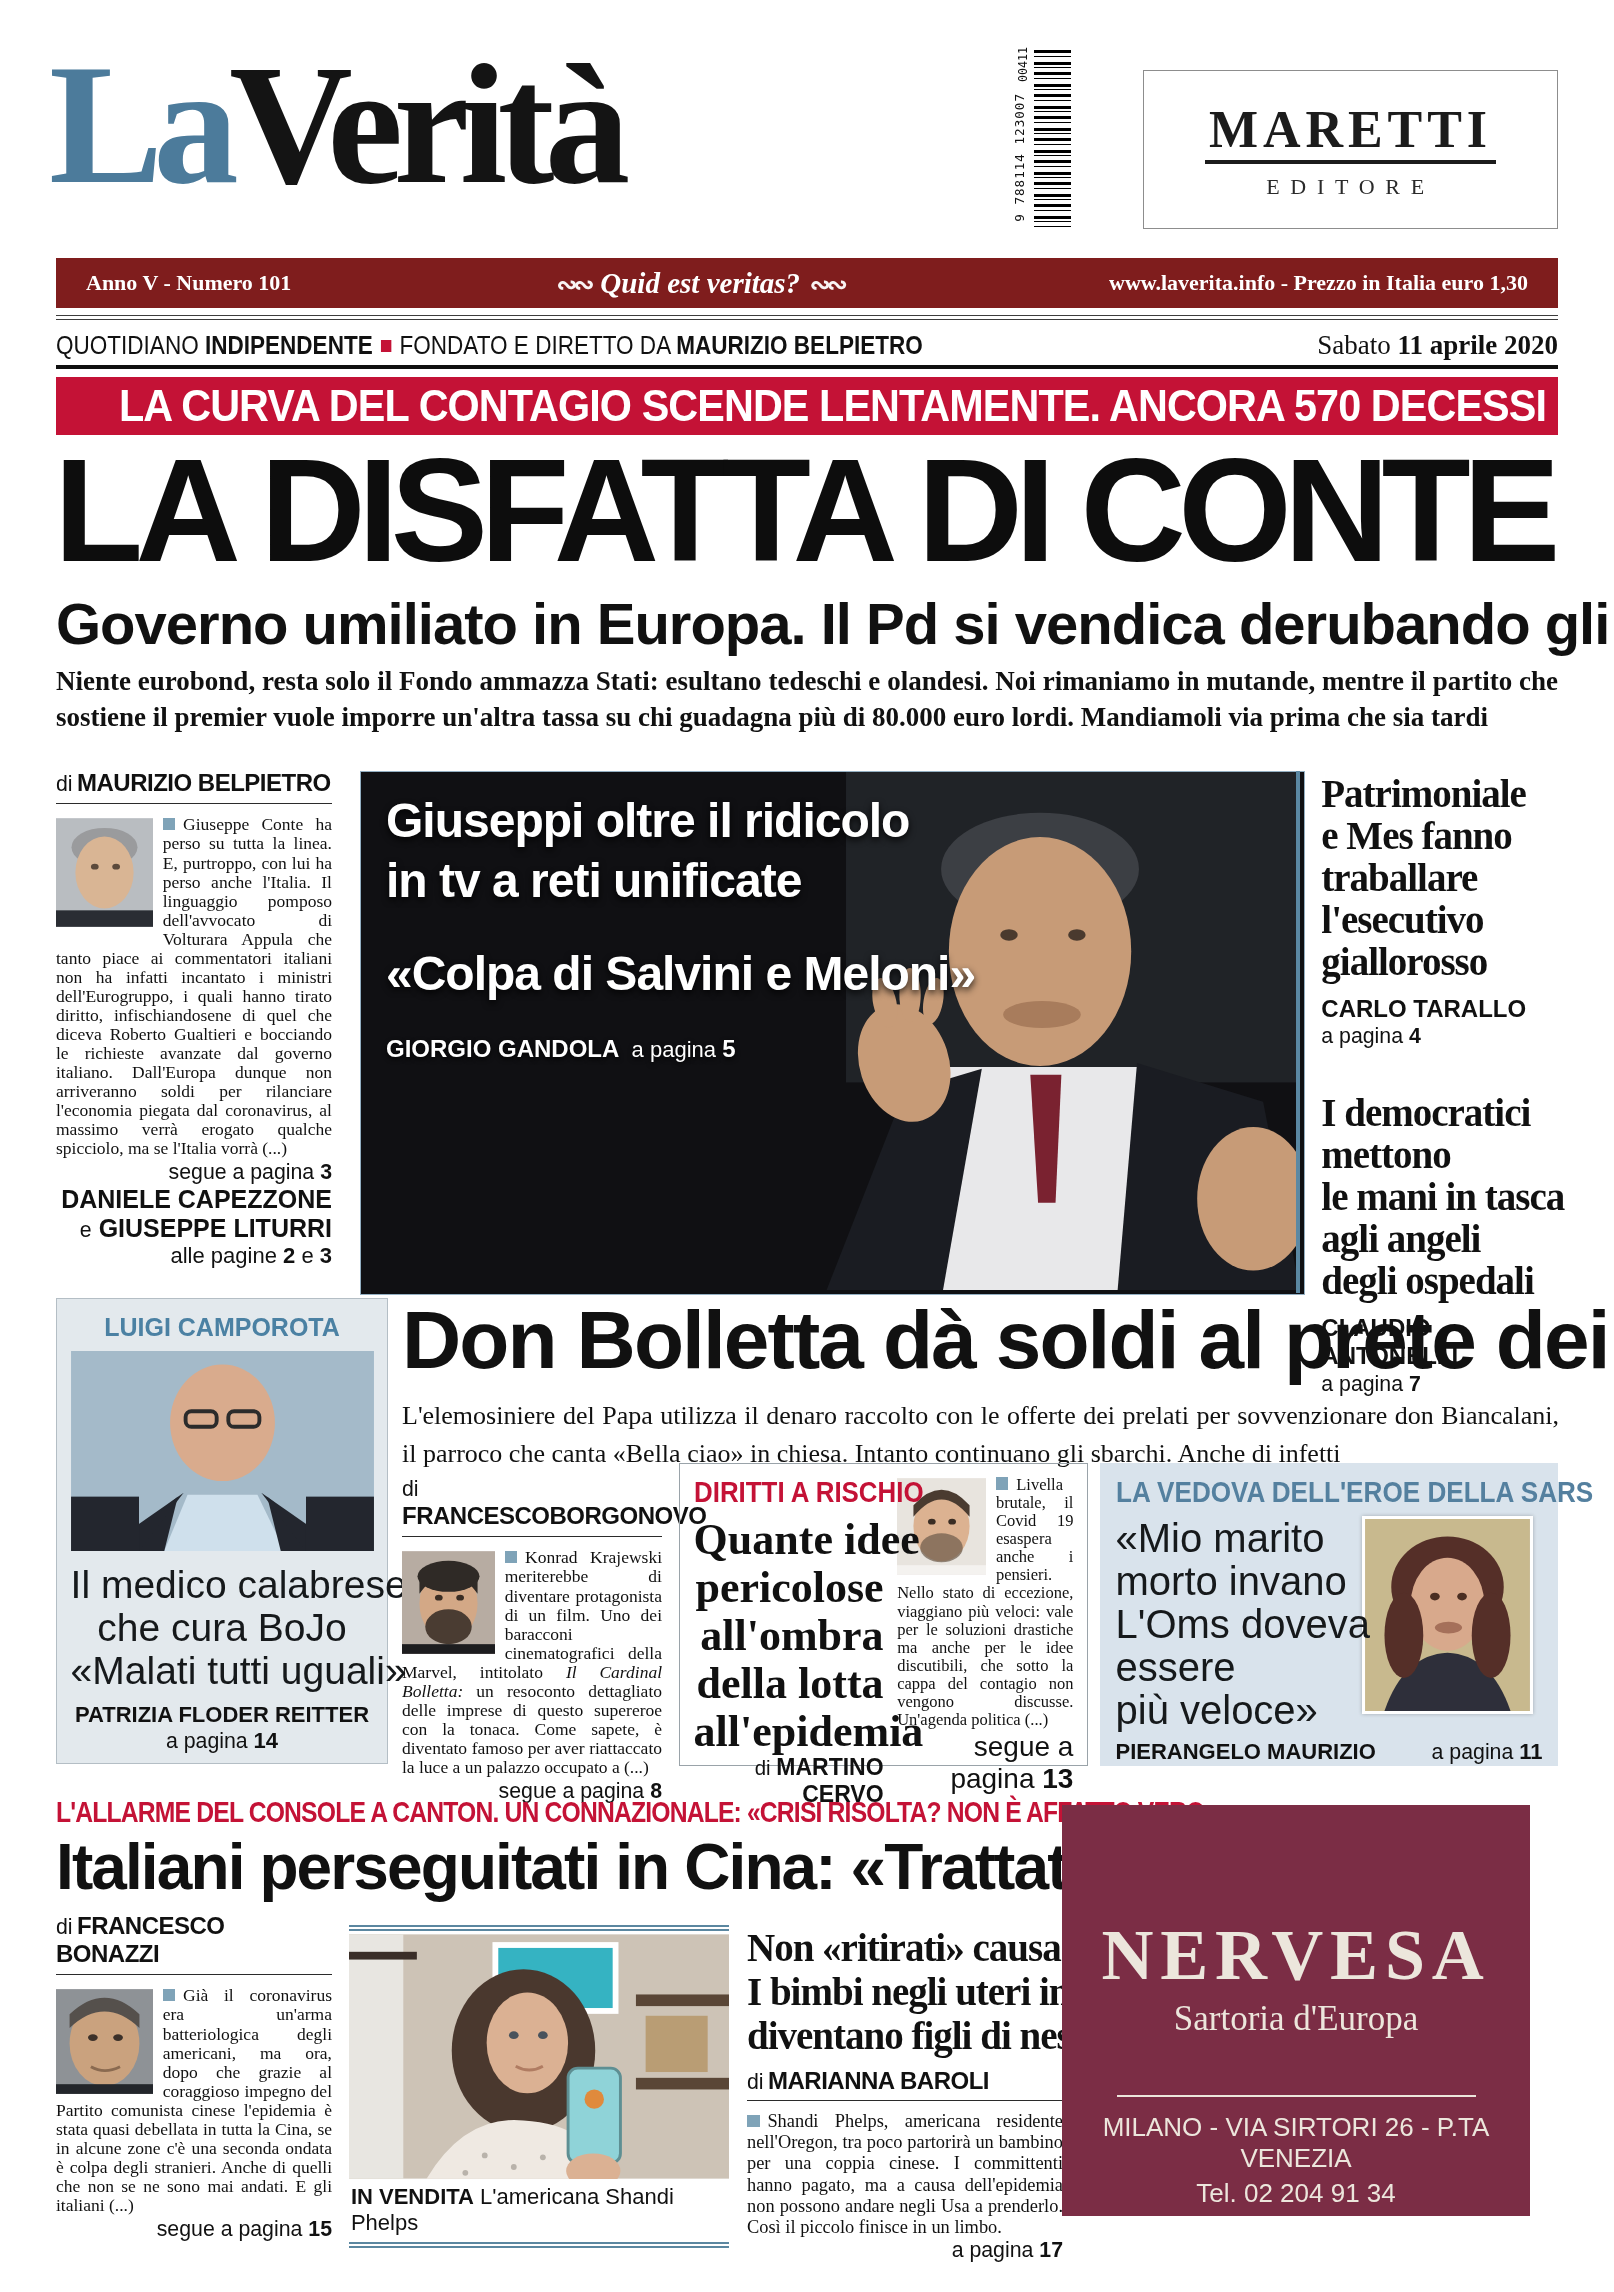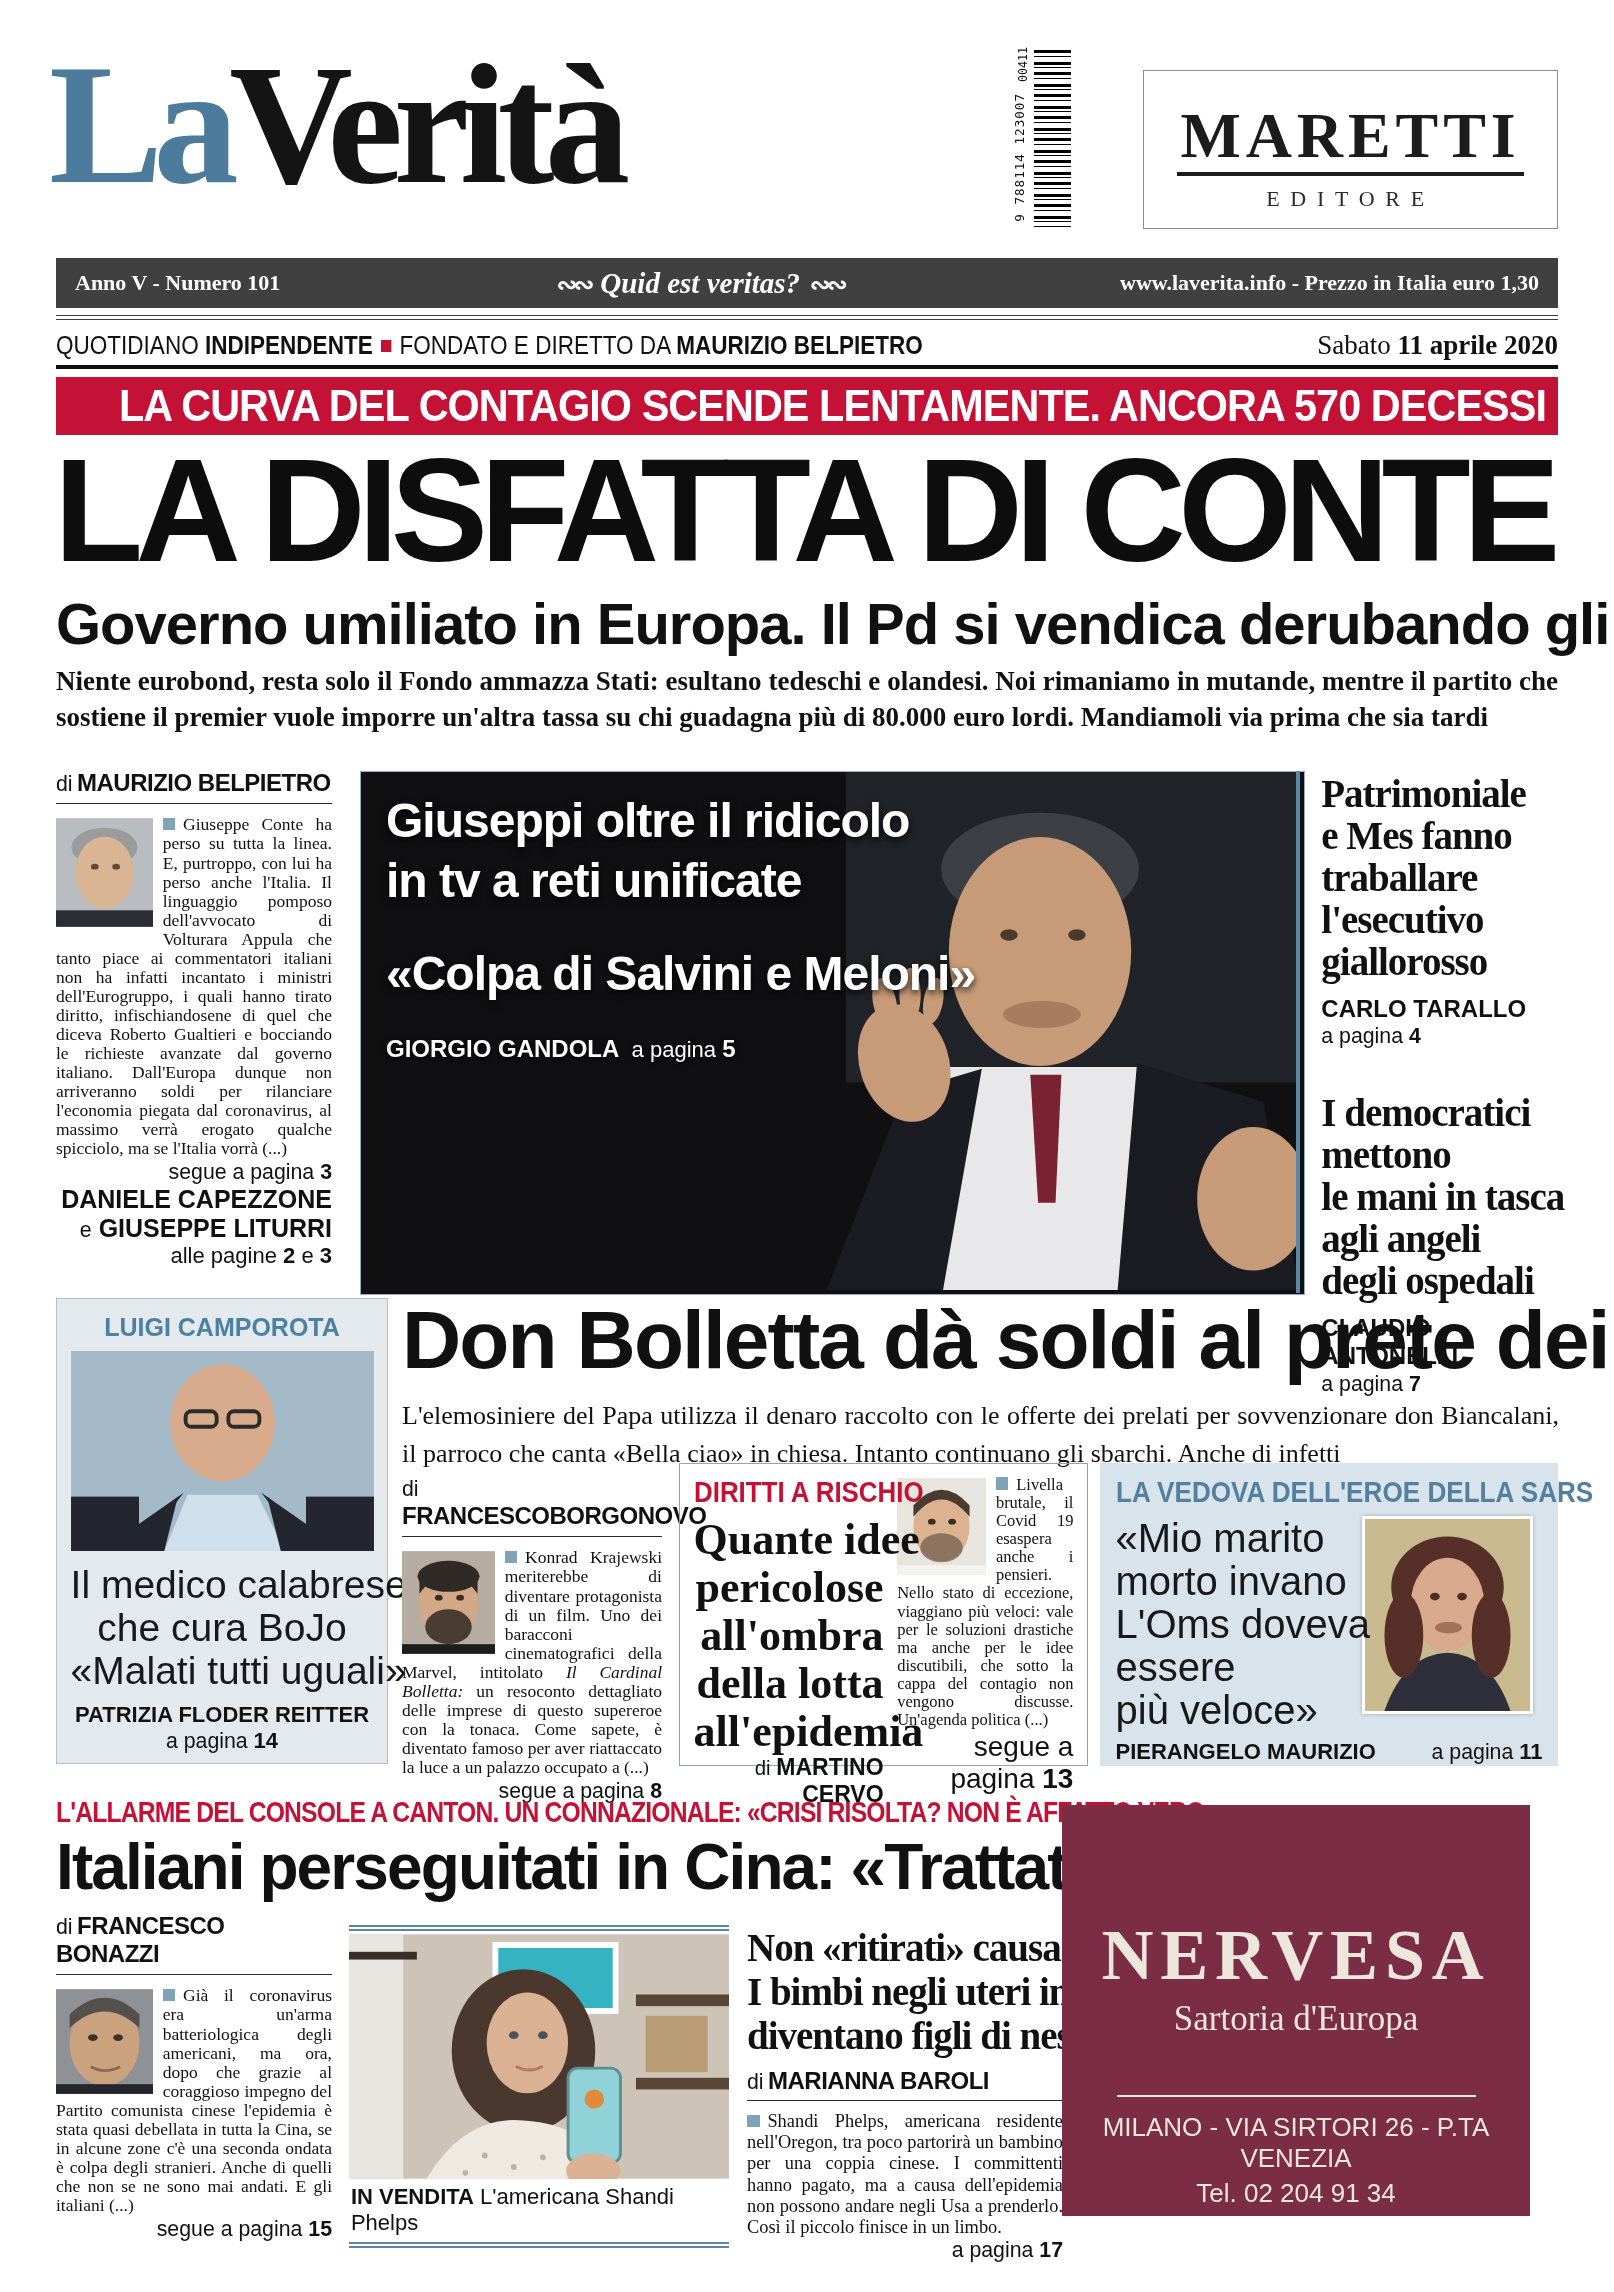--- a/index.html
+++ b/index.html
@@ -15,26 +15,26 @@
   .mast{left:49px;top:39px;font-size:171px;line-height:1;font-weight:bold;letter-spacing:-9.7px;}
   .mast-la{color:#4c7b9b;}
   .mast-ve{color:#141414;}
   .bc-bars{left:1034px;top:50px;width:37px;height:177px;
     background:repeating-linear-gradient(to bottom,#000 0 2.9px,#fff 2.9px 5.8px,#000 5.8px 6.8px,#fff 6.8px 11.6px,#000 11.6px 15.5px,#fff 15.5px 17.5px,#000 17.5px 18.4px,#fff 18.4px 22px);}
   .bc-num{left:1012px;top:93px;font-family:"DejaVu Sans Mono",monospace;font-size:12.6px;
     writing-mode:vertical-rl;transform:rotate(180deg);letter-spacing:1px;}
   .bc-top{left:1016px;top:47px;font-family:"DejaVu Sans Mono",monospace;font-size:11.6px;
     writing-mode:vertical-rl;transform:rotate(180deg);}
   .maretti{left:1143px;top:70px;width:413px;height:157px;border:1px solid #8d8d8d;text-align:center;background:#fff;}
-  .maretti-t{display:inline-block;margin-top:33px;font-size:64px;font-weight:bold;letter-spacing:4.9px;
+  .maretti-t{display:inline-block;margin-top:33px;font-size:52px;font-weight:bold;letter-spacing:4.9px;
     color:#1c1c1c;border-bottom:4.9px solid #1c1c1c;padding:0 3.9px 3.9px 3.9px;line-height:1;}
   .maretti-s{margin-top:9.7px;font-size:22px;letter-spacing:10.7px;color:#2a2a2a;}
 
-  .infobar{left:56px;top:258px;width:1502px;height:50px;background:#404040;color:#fff;
-    display:flex;align-items:center;justify-content:space-between;padding:0 19px;box-sizing:border-box;}
+  .infobar{left:56px;top:258px;width:1502px;height:50px;background:#7f1d1d;color:#fff;
+    display:flex;align-items:center;justify-content:space-between;padding:0 30px;box-sizing:border-box;}
   .ib-side{font-size:22px;font-weight:bold;}
   .ib-center{font-size:29px;font-style:italic;font-weight:bold;}
   .swirl{font-style:normal;font-size:25px;opacity:.95;letter-spacing:-3.9px;padding:0 9.7px;}
   .dblrule{left:56px;top:315px;width:1502px;height:2.9px;border-top:1.9px solid #3c3c3c;border-bottom:1.9px solid #3c3c3c;}
   .tagrow{left:56px;top:328px;width:1502px;height:33px;display:flex;justify-content:space-between;align-items:flex-end;}
   .tag-left{font-family:"Liberation Sans",sans-serif;font-size:26px;letter-spacing:0;}
   .redsq{display:inline-block;width:11.6px;height:11.6px;background:#c41236;margin:0 9.7px 1.9px 9.7px;vertical-align:middle;}
   .tag-date{font-size:27px;}
   .thickrule{left:56px;top:365px;width:1502px;height:3.9px;background:#101010;}
 

